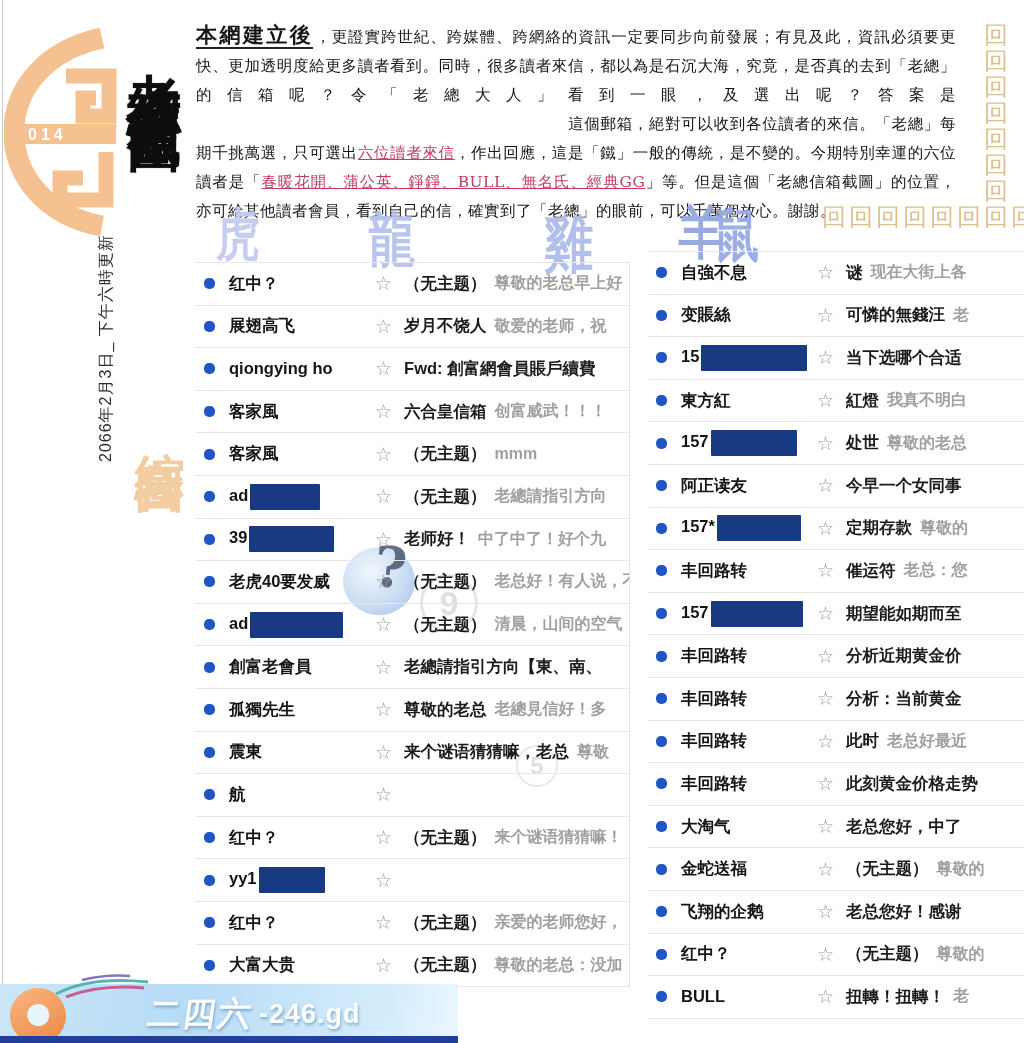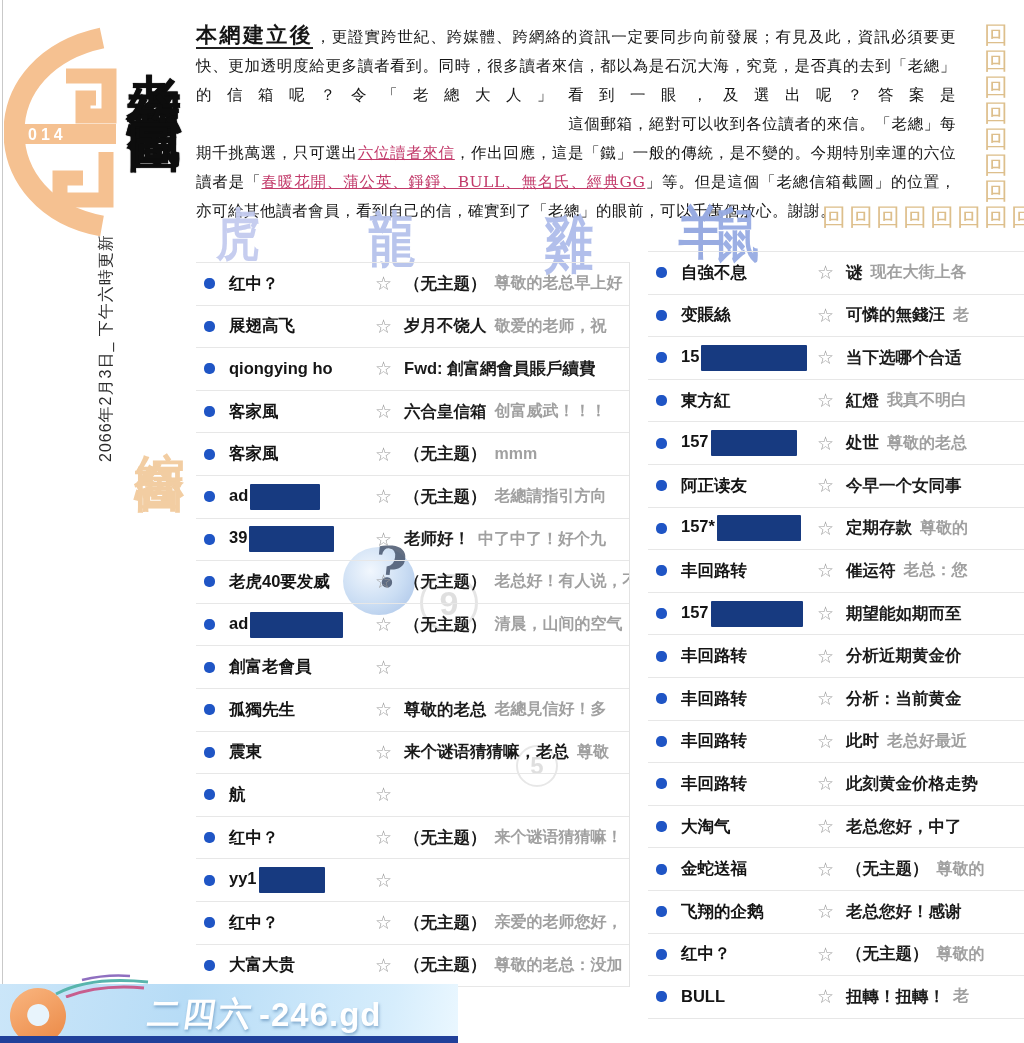--- a/index.html
+++ b/index.html
@@ -64,21 +64,21 @@
   .banner{position:absolute;left:0;top:984px;width:458px;height:52px;
           background:linear-gradient(100deg,#cbe6f9 0%,#b7dcf6 40%,#d6edfc 85%,#eaf7ff 100%);}
   .logo6{position:absolute;left:10px;top:988px;width:56px;height:56px;border-radius:50%;
          background:linear-gradient(135deg,#f8b27b 10%,#ec8c4a 90%);transform:rotate(14deg);}
   .logo6::after{content:"";position:absolute;left:17px;top:16px;width:22px;height:22px;border-radius:50%;
          background:#e8f4fc;}
   .swoosh{position:absolute;left:52px;top:972px;}
   .banner-text{position:absolute;left:148px;top:992px;display:flex;align-items:center;gap:6px;}
   .site-cn{font-family:"DejaVu Serif","Liberation Serif",serif;font-weight:900;font-size:33px;color:#fff;
            transform:skewX(-8deg);text-shadow:1px 2px 3px rgba(70,120,170,.55);letter-spacing:2px;}
-  .site-domain{font-weight:800;font-size:33px;color:#fff;letter-spacing:1px;
+  .site-domain{font-weight:800;font-size:27px;color:#fff;letter-spacing:1px;
            text-shadow:1px 2px 3px rgba(70,120,170,.55);text-align:center;}
   .navy-bar{position:absolute;left:0;top:1036px;width:458px;height:7px;background:#20409a;}
 </style>
 </head>
 <body>
 
 <div class="page">
 
   <div class="edge-line"></div>
 
@@ -192,20 +192,21 @@
         <span class="dot"></span>
         <span class="sender">ad<span class="redact" style="width: 93px;"></span></span>
         <span class="star">☆</span>
         <span class="subj">（无主题）</span>
         <span class="prev">清晨，山间的空气</span>
       </div>
       <div class="mrow">
         <span class="dot"></span>
         <span class="sender">創富老會員</span>
         <span class="star">☆</span>
+        <span class="subj">老總請指引方向【東、南、</span>
         <span class="prev"></span>
       </div>
       <div class="mrow">
         <span class="dot"></span>
         <span class="sender">孤獨先生</span>
         <span class="star">☆</span>
         <span class="subj">尊敬的老总</span>
         <span class="prev">老總見信好！多</span>
       </div>
       <div class="mrow">

